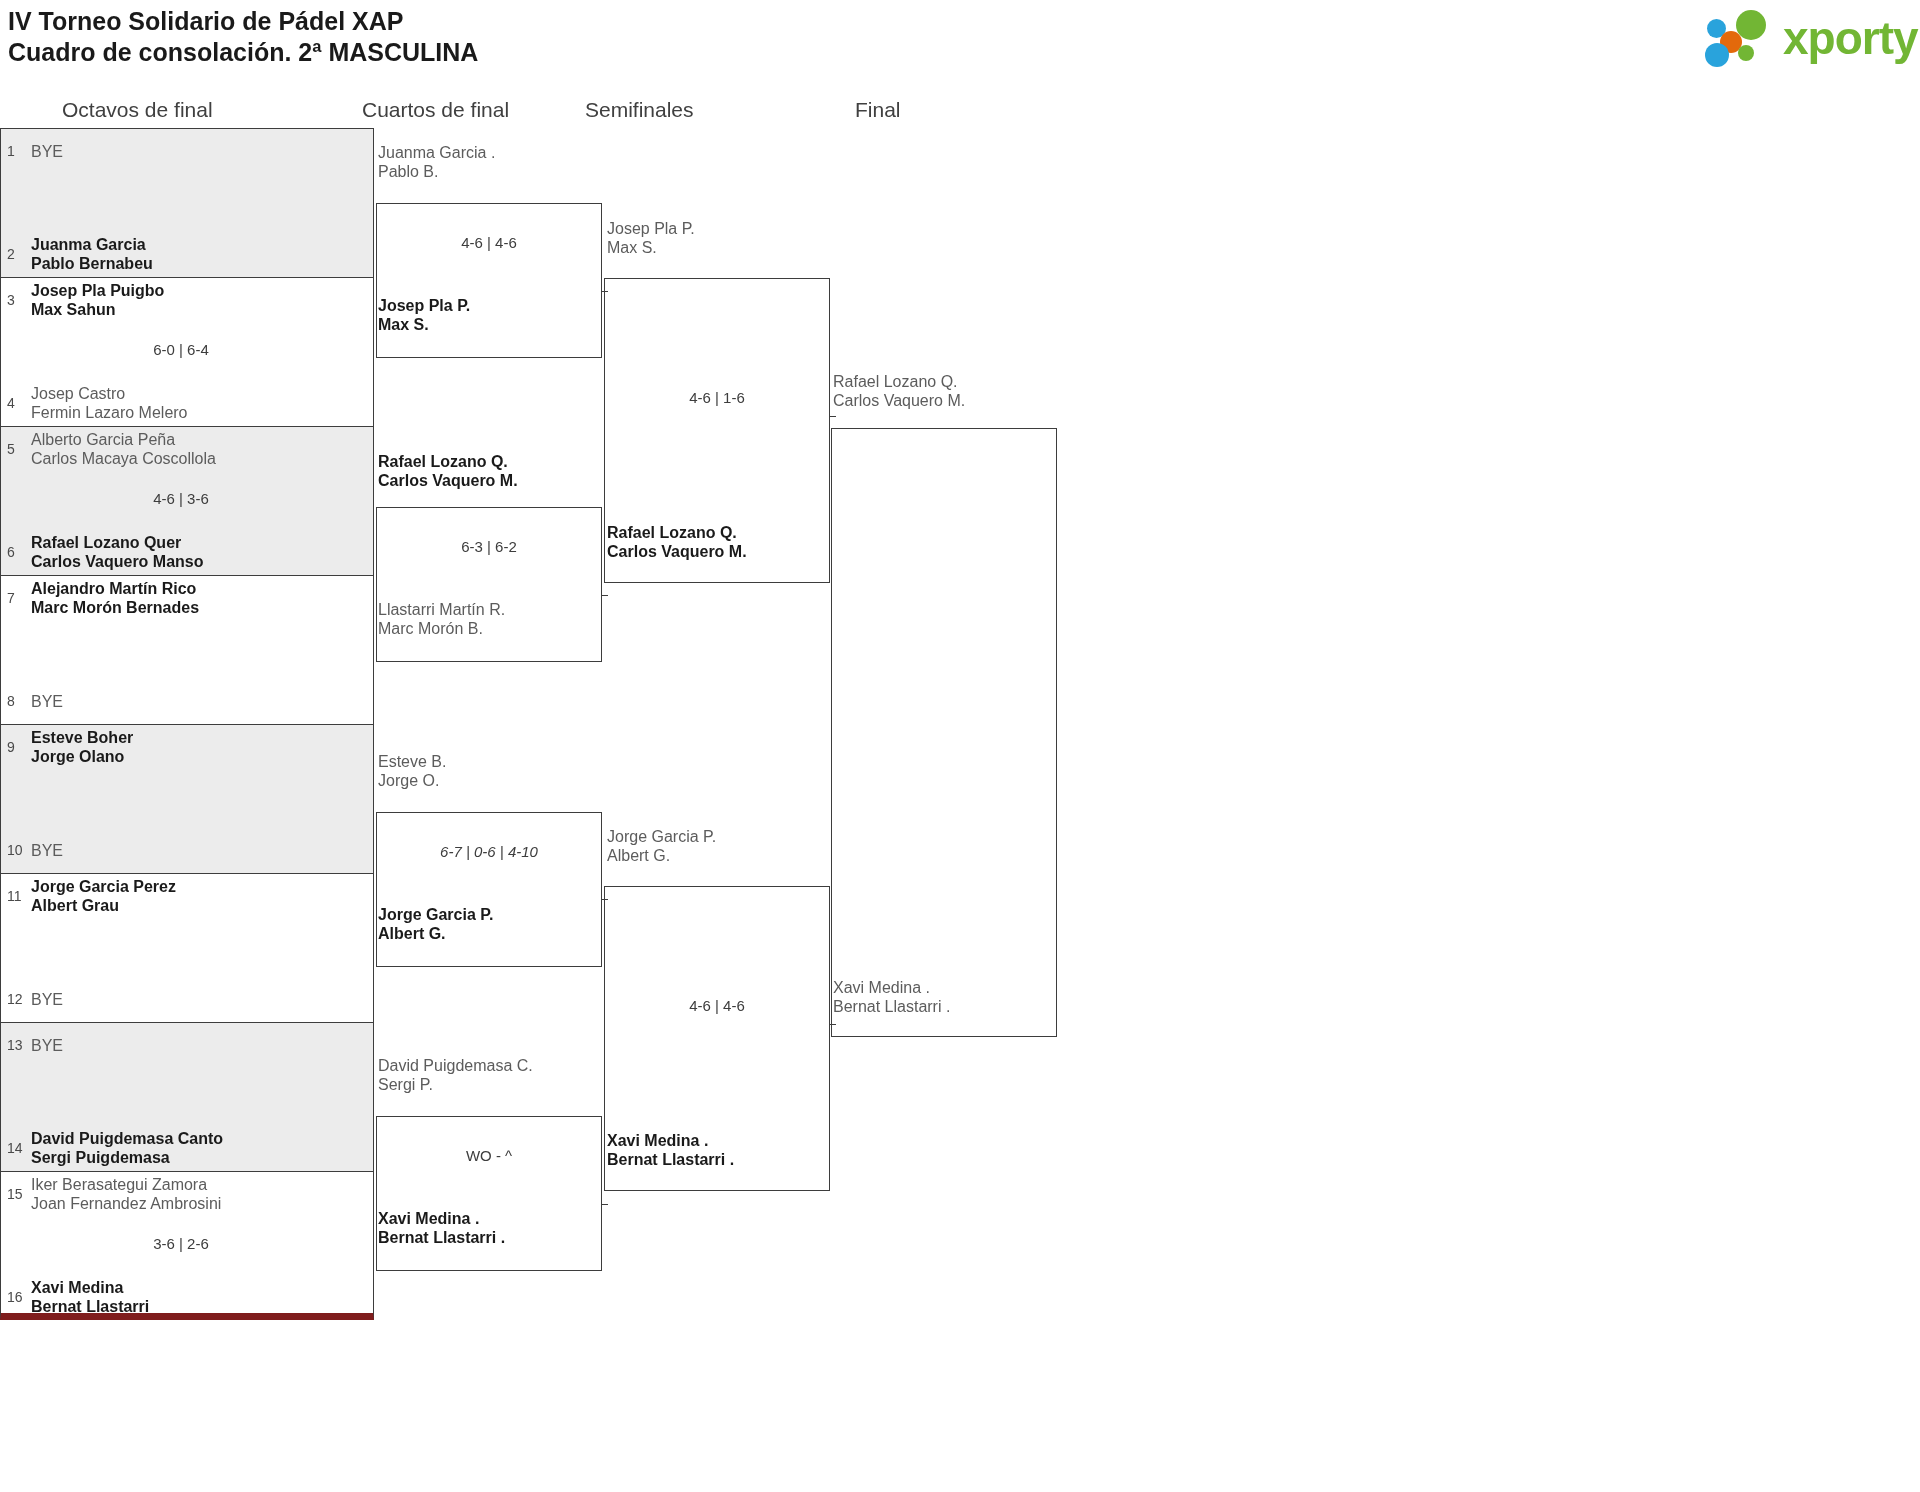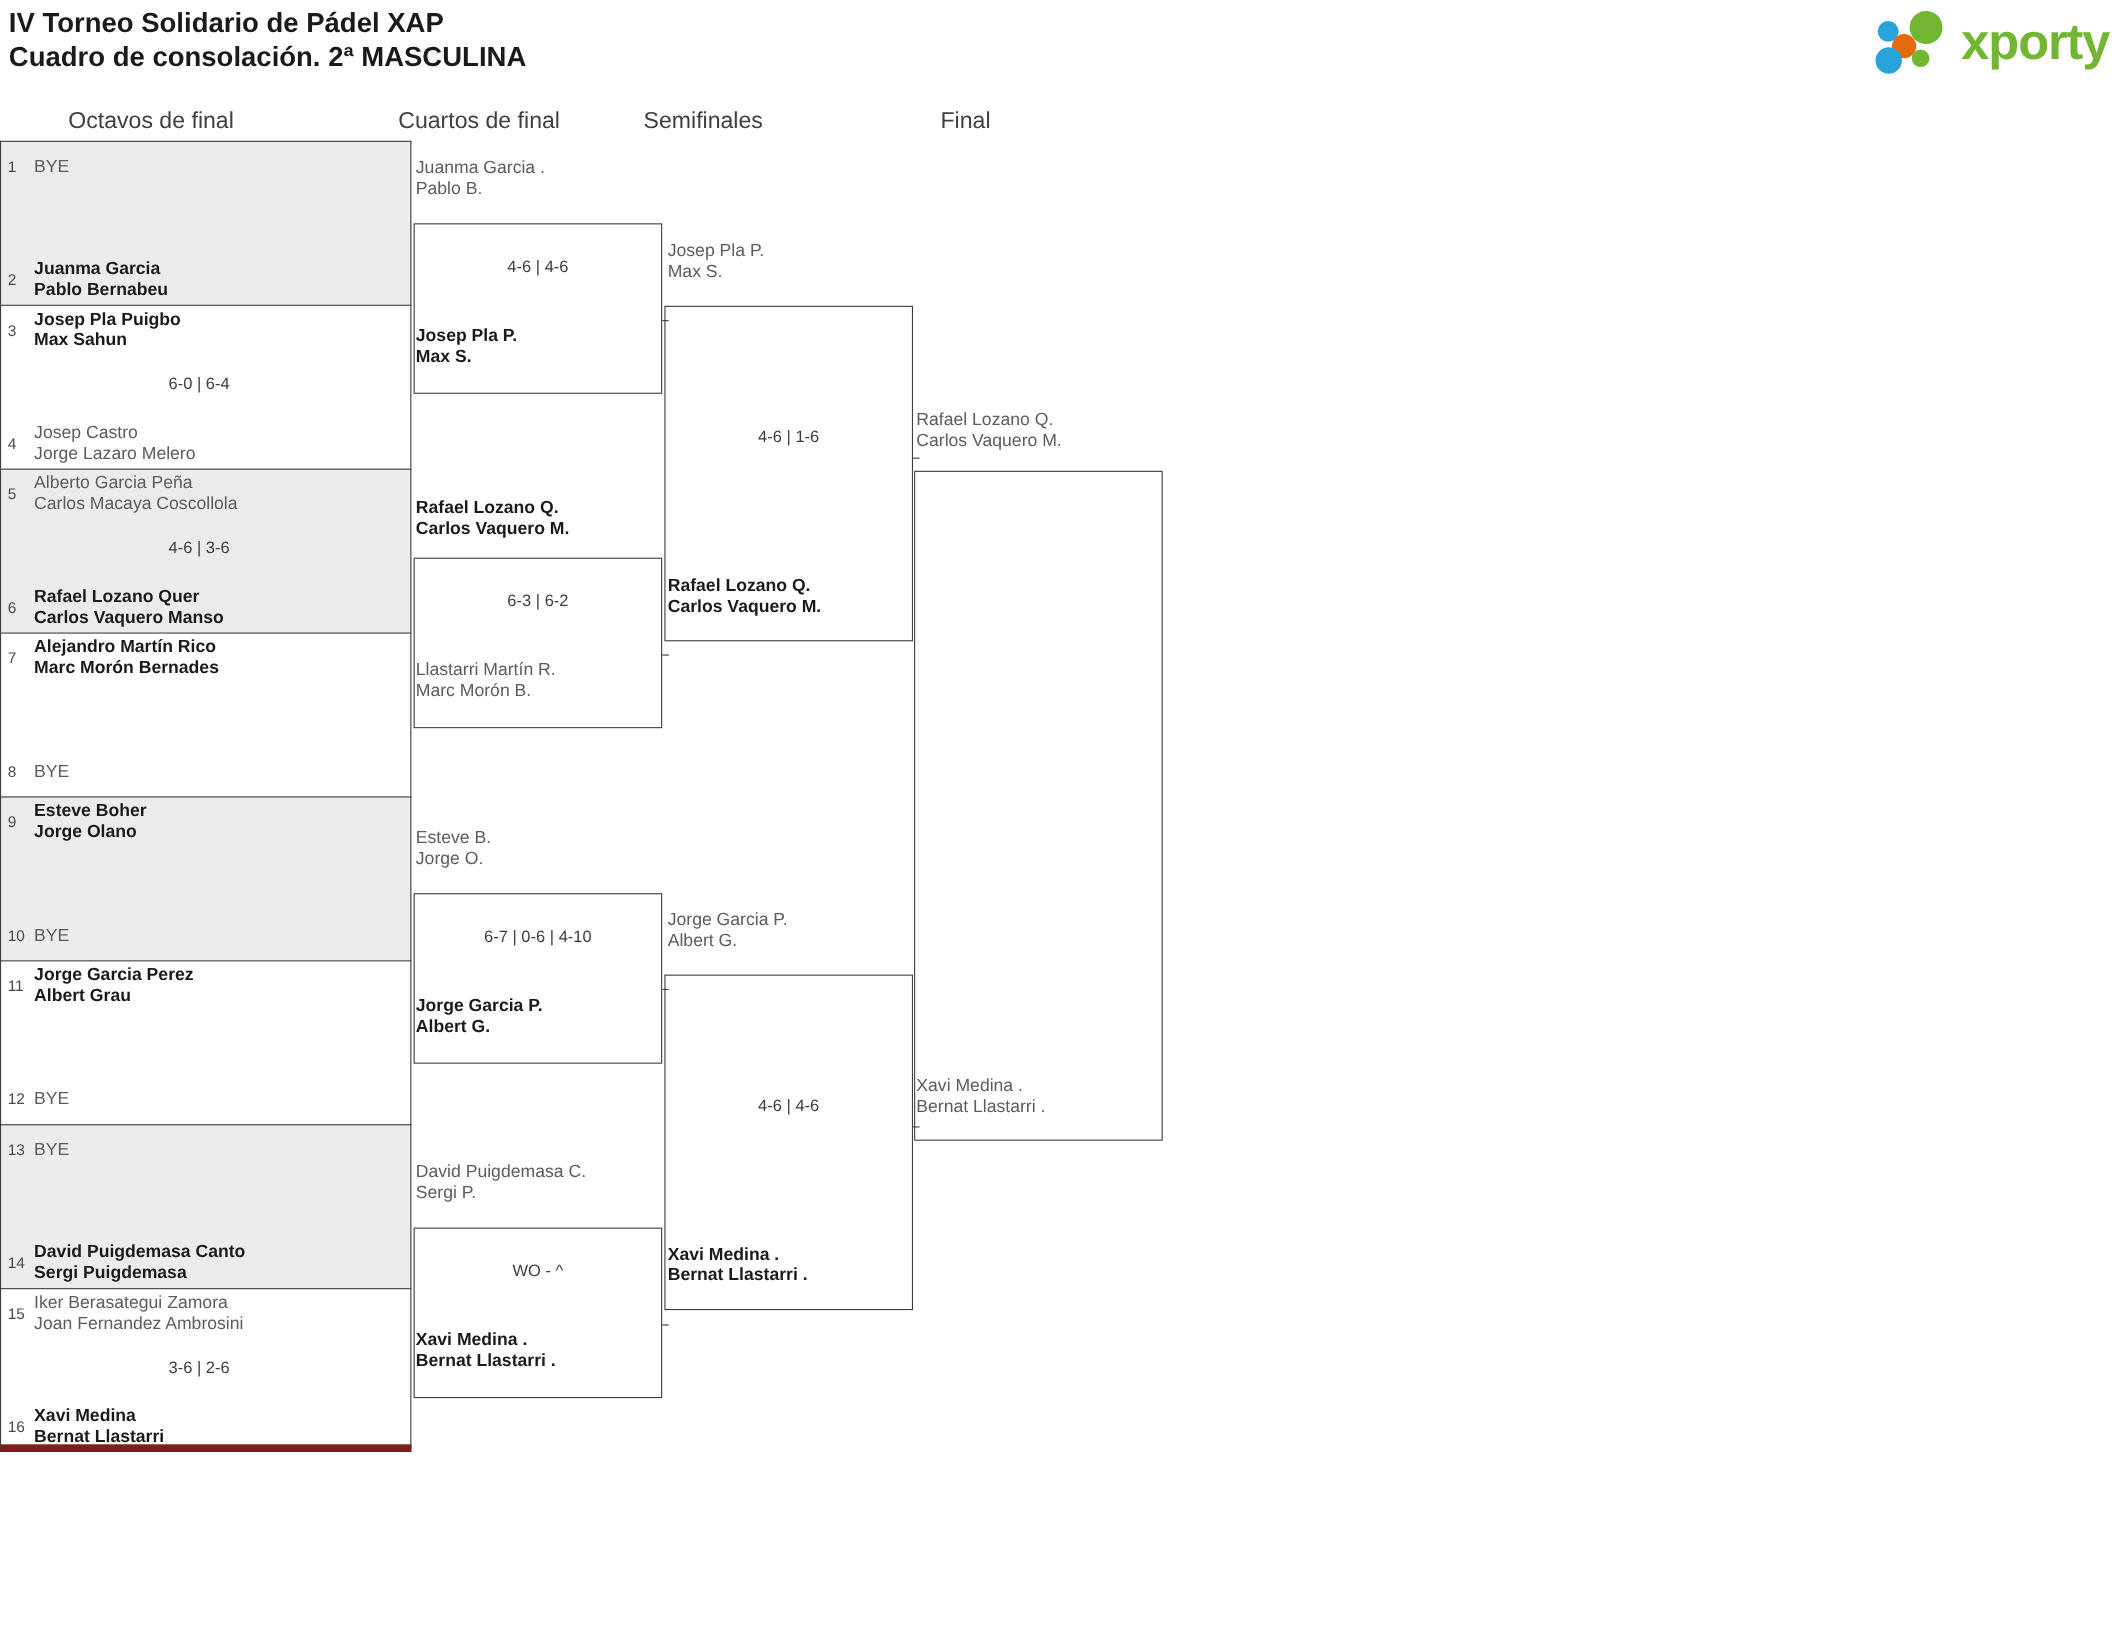--- a/index.html
+++ b/index.html
@@ -106,21 +106,21 @@
         <div class="r1-names">
           <div class="r1-name win">Josep Pla Puigbo</div>
           <div class="r1-name win">Max Sahun</div>
         </div>
       </div>
       <div class="r1-score">6-0 | 6-4</div>
       <div class="r1-slot bot">
         <span class="seed">4</span>
         <div class="r1-names">
           <div class="r1-name lose">Josep Castro</div>
-          <div class="r1-name lose">Jorge Lazaro Melero</div>
+          <div class="r1-name lose">Fermin Lazaro Melero</div>
         </div>
       </div>
     </div>
 
     <div class="r1-match shade">
       <div class="r1-slot top">
         <span class="seed">5</span>
         <div class="r1-names">
           <div class="r1-name lose">Alberto Garcia Peña</div>
           <div class="r1-name lose">Carlos Macaya Coscollola</div>
@@ -236,21 +236,21 @@
   </div>
   <div class="lbl" style="left:378px;top:600px;">
     <div class="lose">Llastarri Martín R.</div>
     <div class="lose">Marc Morón B.</div>
   </div>
 
   <div class="lbl" style="left:378px;top:752px;">
     <div class="lose">Esteve B.</div>
     <div class="lose">Jorge O.</div>
   </div>
-  <div class="bx" style="left:376px;top:812px;width:226px;height:155px;">
+  <div class="bx" style="left:376px;top:812px;width:226px;height:155px;font-style:italic;">
     <div class="bx-score" style="top:30px;">6-7 | 0-6 | 4-10</div>
   </div>
   <div class="lbl" style="left:378px;top:905px;">
     <div class="win">Jorge Garcia P.</div>
     <div class="win">Albert G.</div>
   </div>
 
   <div class="lbl" style="left:378px;top:1056px;">
     <div class="lose">David Puigdemasa C.</div>
     <div class="lose">Sergi P.</div>

